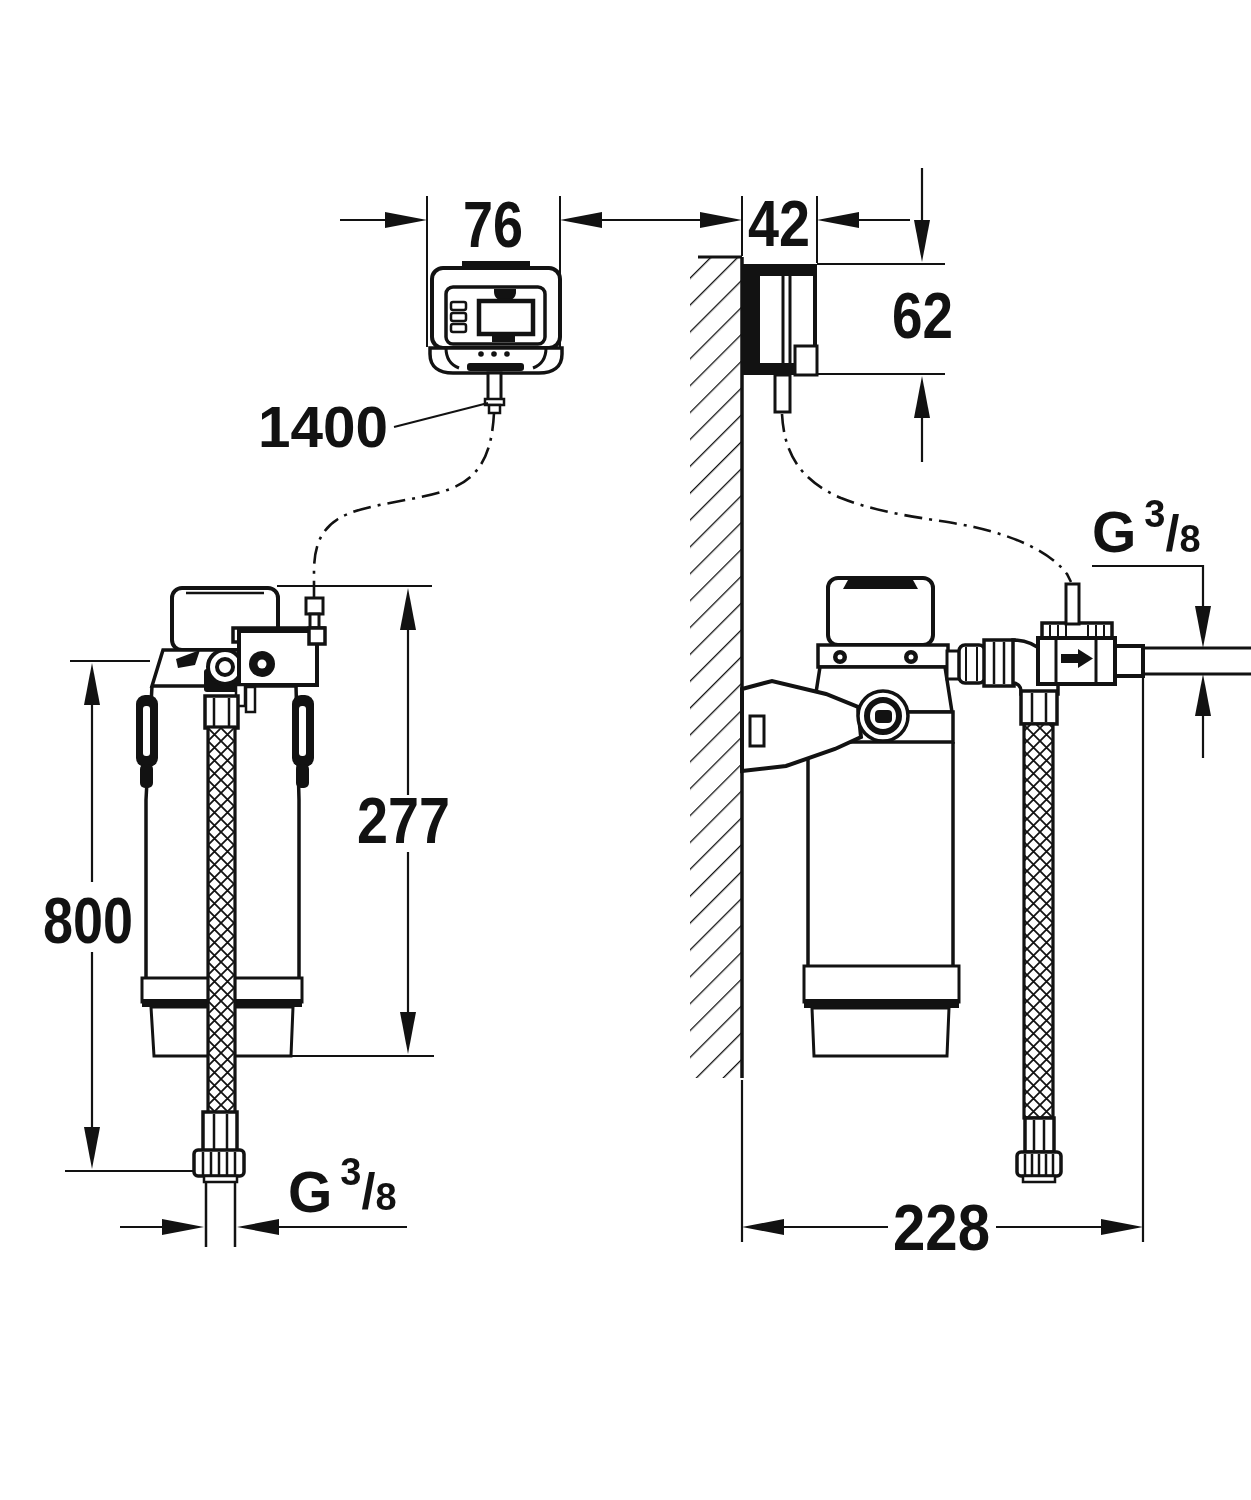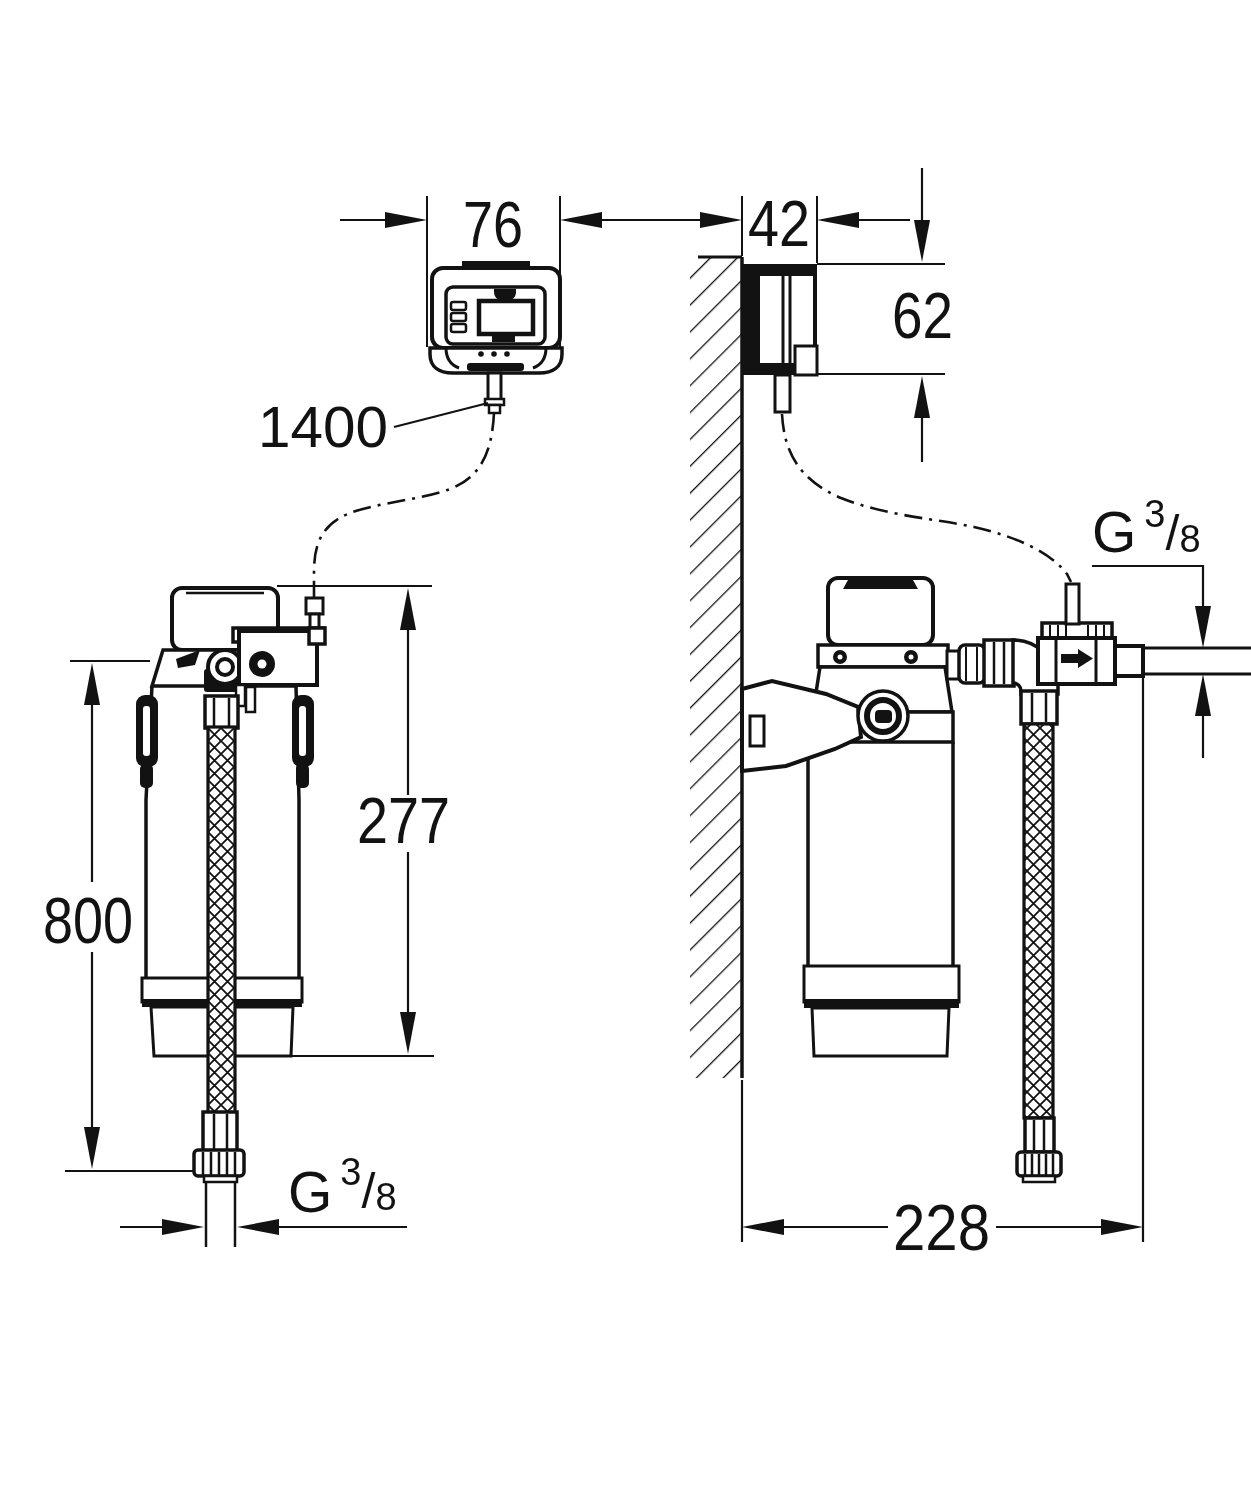--- a/index.html
+++ b/index.html
@@ -1,16 +1,16 @@
 <!DOCTYPE html>
 <html><head>
 <meta charset="utf-8">
 <style>
   html,body { margin:0; padding:0; background:#ffffff; }
-  .stage { width:1251px; height:1500px; position:relative; background:#ffffff; }
+  .stage { width:1251px; height:1500px; position:relative; background:#ffffff;font-weight:bold; }
   svg { display:block; }
   text { font-family:"Liberation Sans","DejaVu Sans",sans-serif; fill:#121212; }
   .dim-text   { font-size:64px; }
   .dim-text-sm{ font-size:58px; }
   .g-main  { font-size:57px; }
   .g-frac  { font-size:38px; }
   .g-slash { font-size:50px; }
   .ln   { stroke:#121212; fill:none; }
   .fill { fill:#121212; stroke:none; }
   .wt   { fill:#ffffff; stroke:#121212; }

